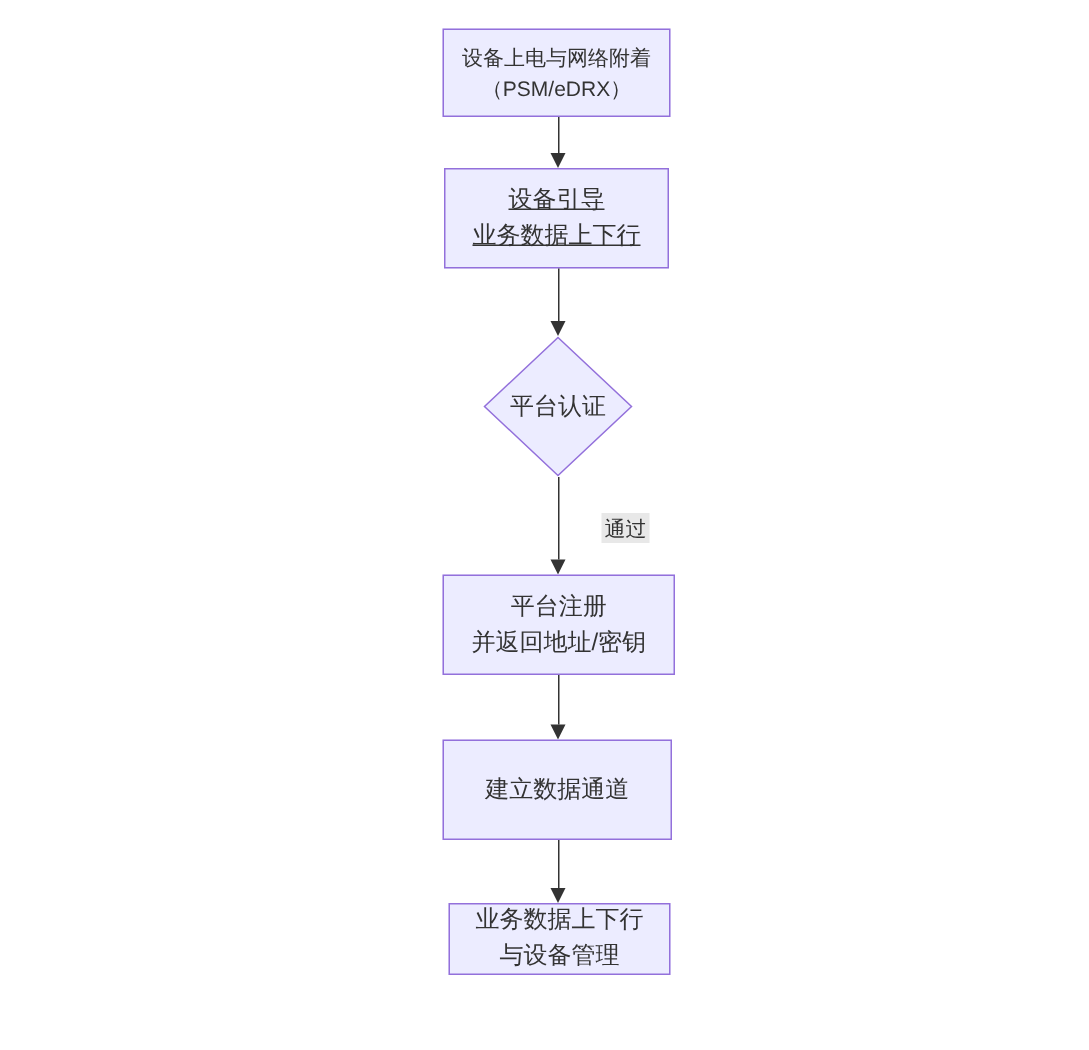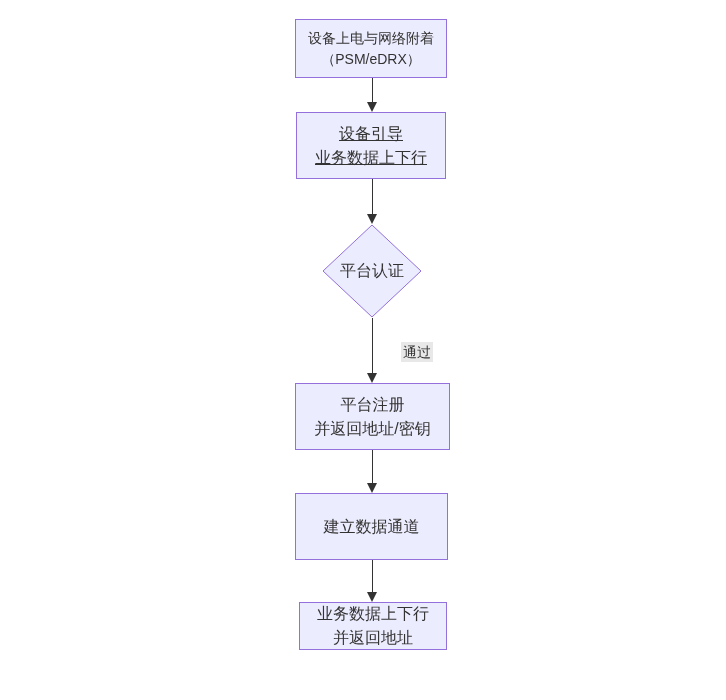--- a/index.html
+++ b/index.html
@@ -127,16 +127,16 @@
 
   <div class="node" style="left:295px; top:493px; width:153px; height:67px;">
     <div class="line">建立数据通道</div>
   </div>
 
   <div class="edge-line" style="left:371.5px; top:560px; height:32px;"></div>
   <div class="arrowhead" style="left:367px; top:592px;"></div>
 
   <div class="node" style="left:299px; top:602px; width:148px; height:48px;">
     <div class="line">业务数据上下行</div>
-    <div class="line">并返回地址</div>
+    <div class="line">与设备管理</div>
   </div>
 
 </div>
 
 </body></html>

